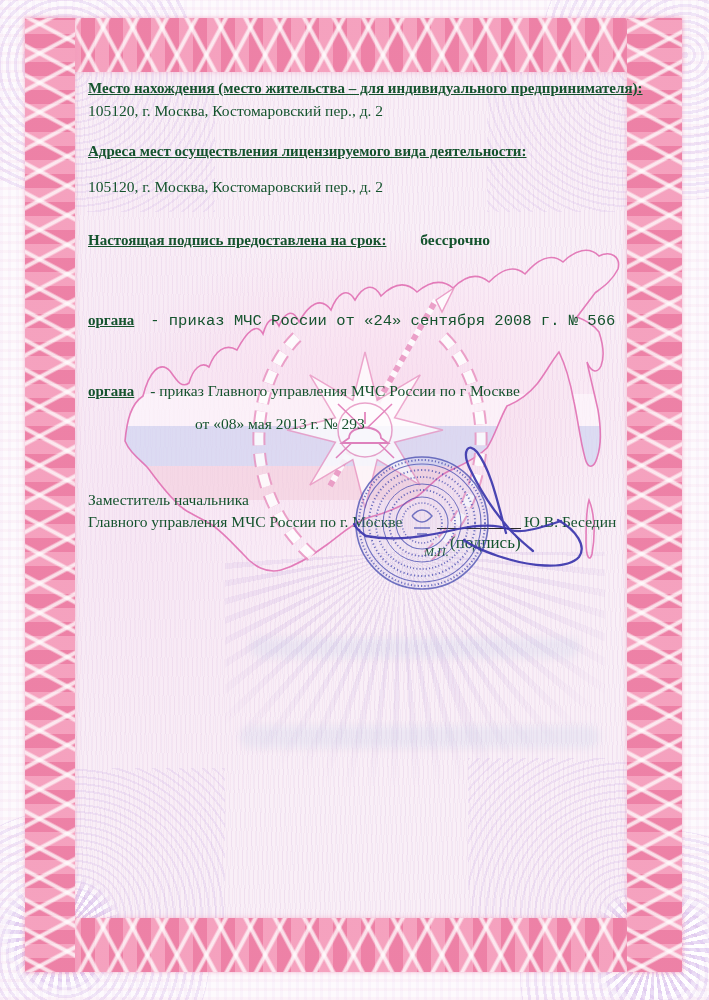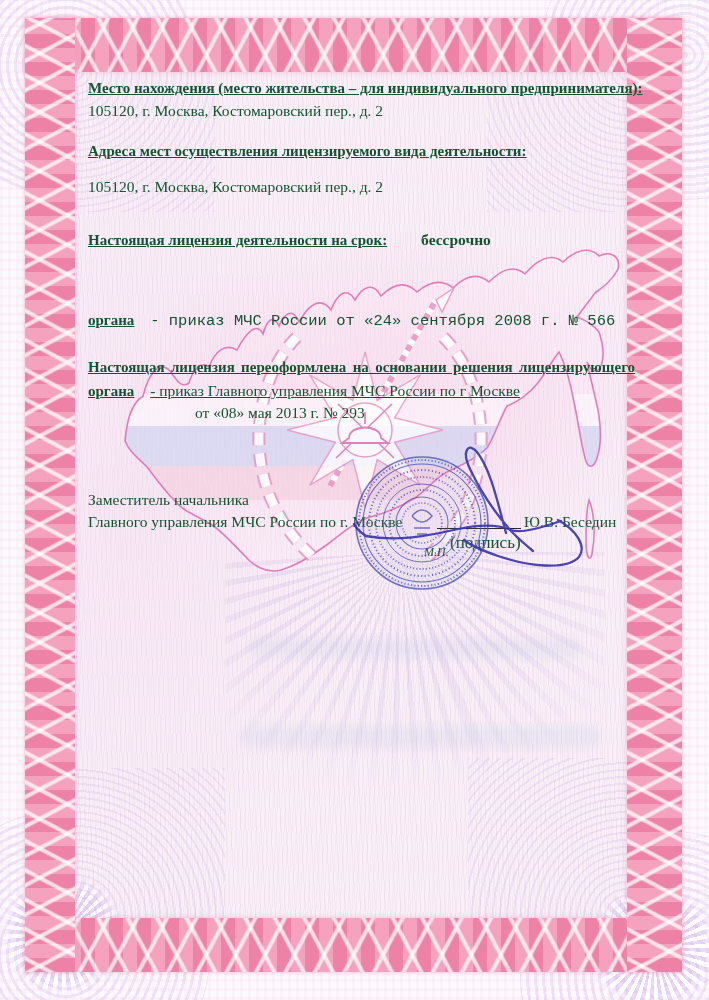--- a/index.html
+++ b/index.html
@@ -117,35 +117,34 @@
   <div class="band band-v" style="left:25px;top:18px;width:50px;height:954px;"></div>
   <div class="band band-v" style="left:627px;top:18px;width:55px;height:954px;"></div>
 
   <div class="t h" style="top:78px;">Место нахождения (место жительства – для индивидуального предпринимателя):</div>
   <div class="t" style="top:100px;">105120, г. Москва, Костомаровский пер., д. 2</div>
 
   <div class="t h" style="top:141px;">Адреса мест осуществления лицензируемого вида деятельности:</div>
   <div class="t" style="top:176px;">105120, г. Москва, Костомаровский пер., д. 2</div>
 
   <div class="t" style="top:229px;">
-    <span class="h">Настоящая лицензия деятельности на срок:</span>
+    <span class="h">Настоящая подпись предоставлена на срок:</span>
     <span style="font-weight:bold;margin-left:30px;">бессрочно</span>
   </div>
 
   <div class="t" style="top:309px;">
     <span class="h">органа</span>
     <span style="margin-left:12px;font-family:Liberation Mono, monospace;">-  приказ МЧС России от «24» сентября 2008 г. № 566</span>
   </div>
 
-  <div class="t h stretch" style="top:357px;">Настоящая лицензия переоформлена на основании решения лицензирующего</div>
   <div class="t" style="top:380px;">
     <span class="h">органа</span>
-    <span style="margin-left:12px;text-decoration:underline;">-  приказ Главного управления МЧС России по г  Москве</span>
+    <span style="margin-left:12px;">-  приказ Главного управления МЧС России по г  Москве</span>
   </div>
-  <div class="t" style="top:402px;left:195px;">от «08» мая 2013 г. № 293</div>
+  <div class="t" style="top:413px;left:195px;">от «08» мая 2013 г. № 293</div>
 
   <div class="t" style="top:511px;">Главного управления МЧС России по г. Москве</div>
   <div class="t" style="top:489px;">Заместитель начальника</div>
   <div class="t" style="top:511px;left:524px;">Ю.В. Беседин</div>
   <div class="sig-underline"></div>
   <div class="caption">(подпись)</div>
   <div class="mp">М.П.</div>
 
   <svg class="overlay" viewBox="0 0 709 1000">
     <g opacity="0.78" stroke="#4a50b2" fill="none">

